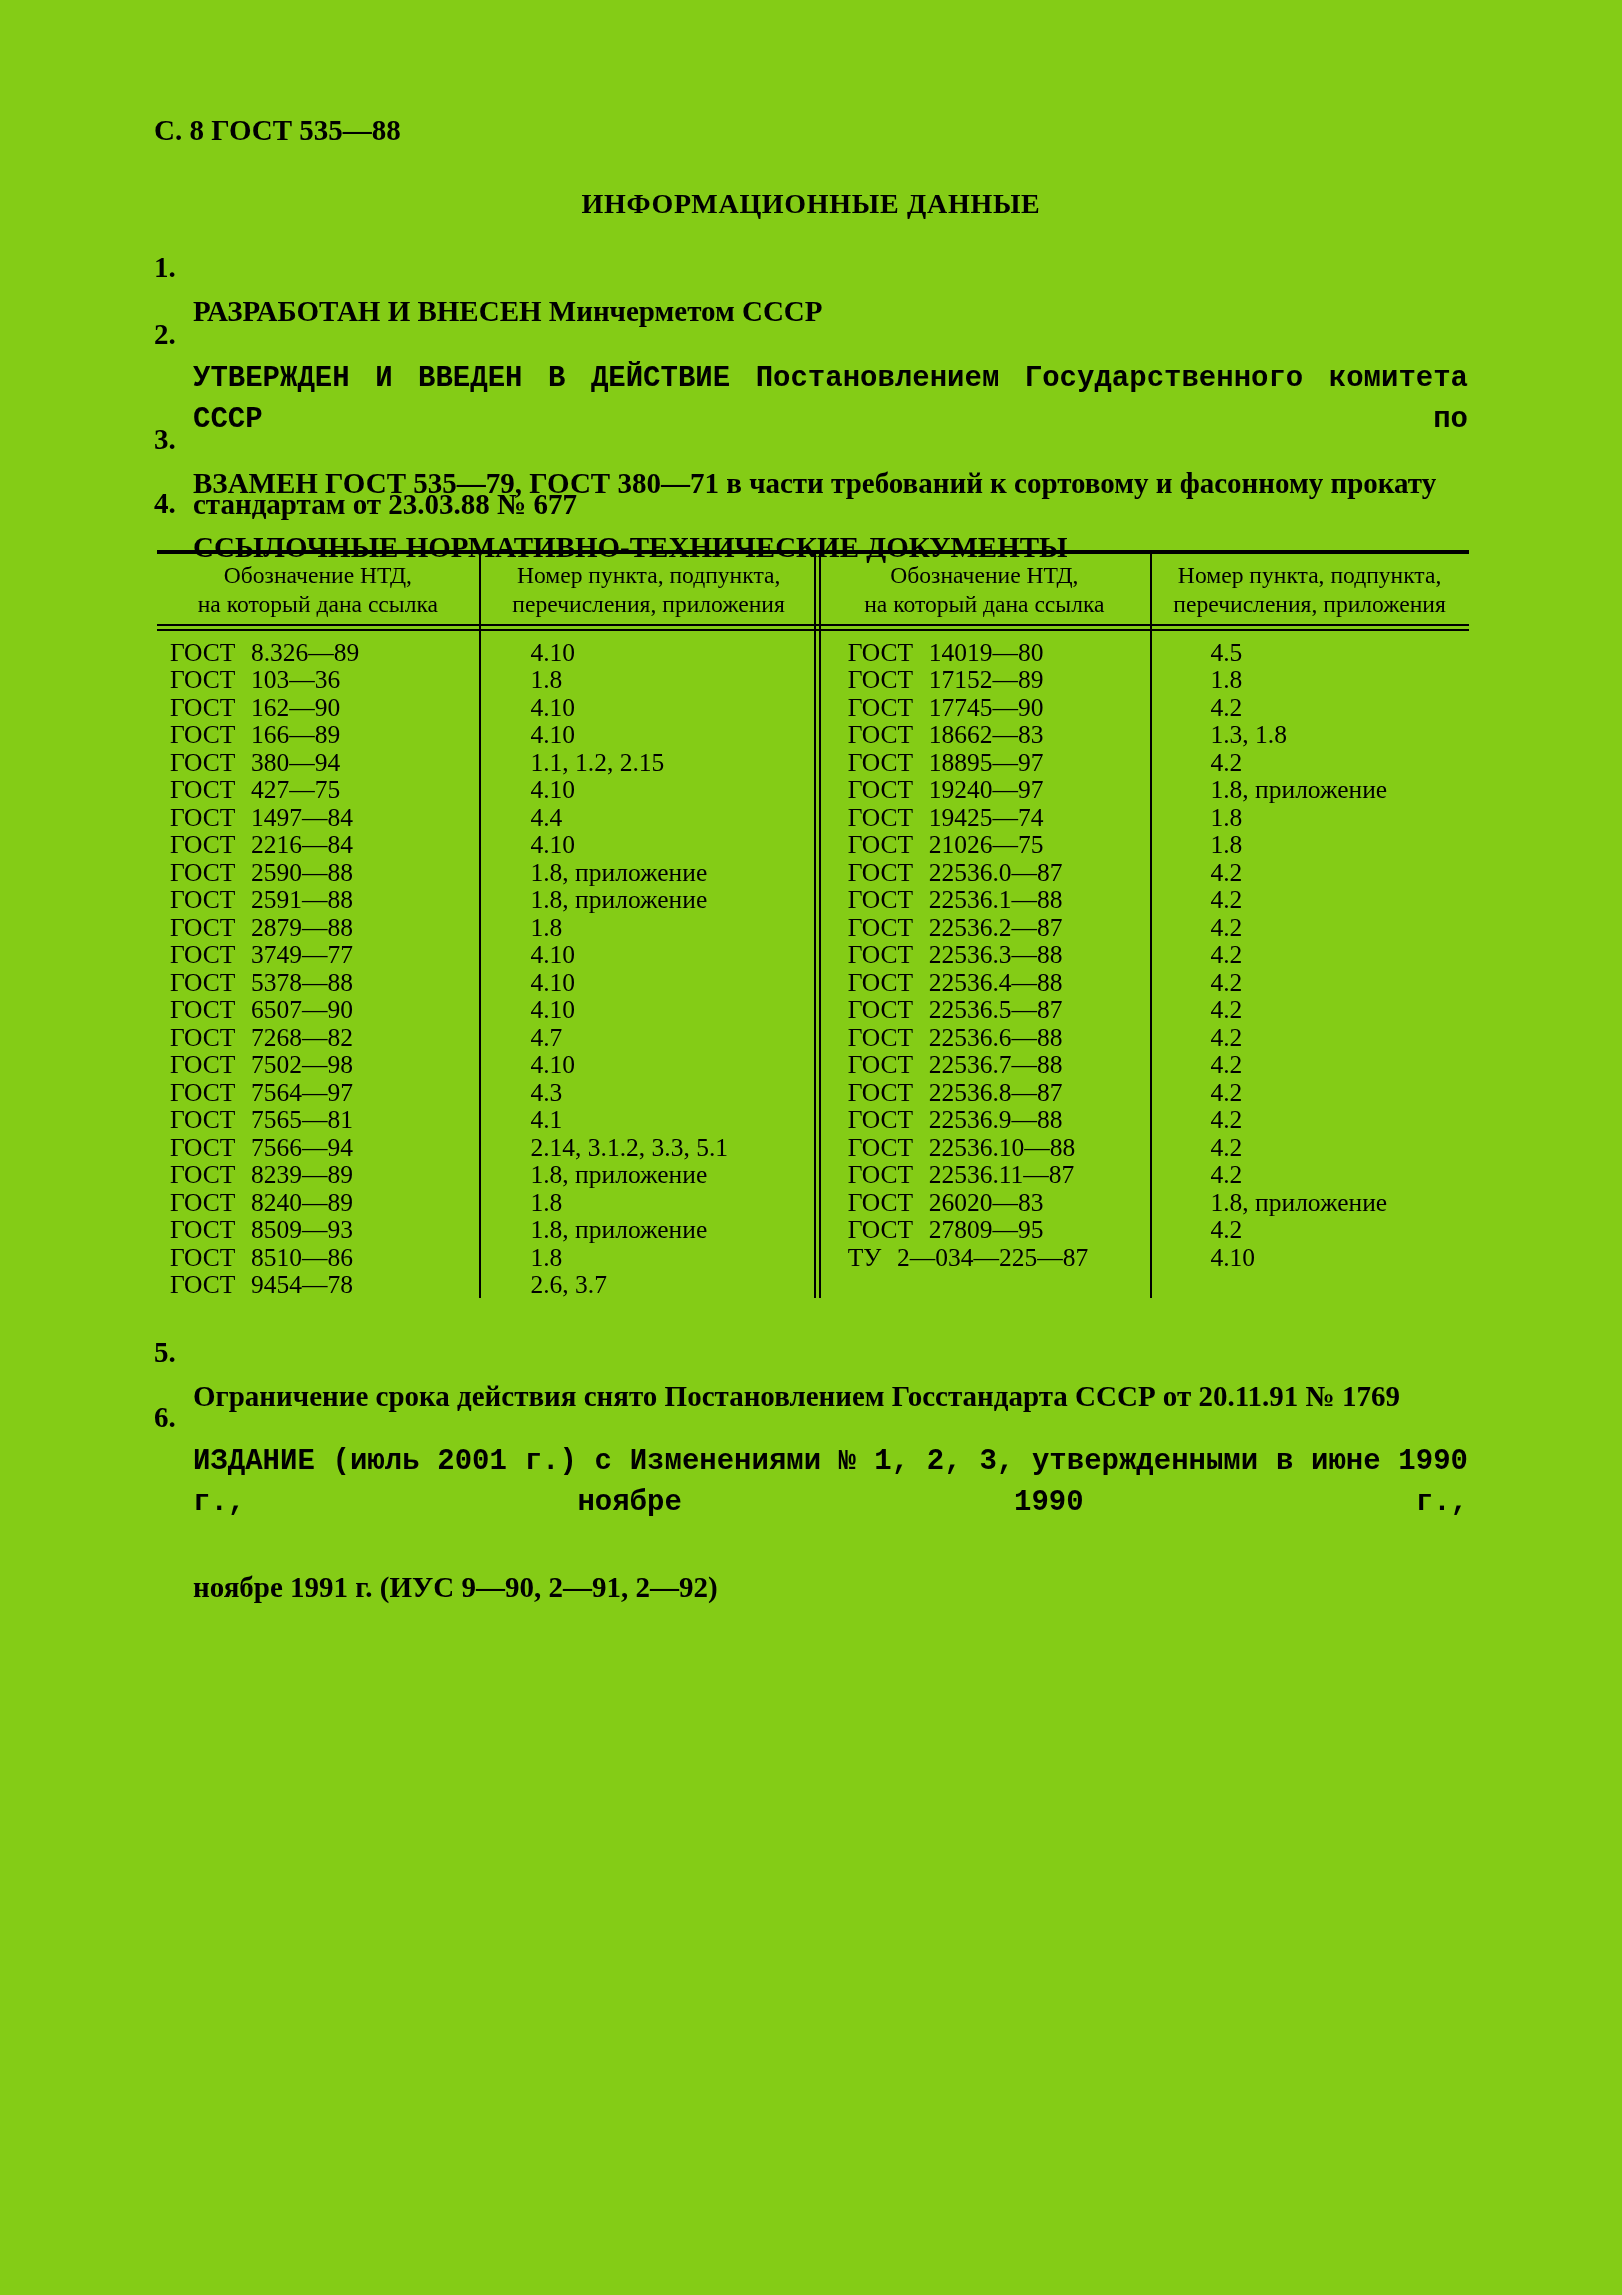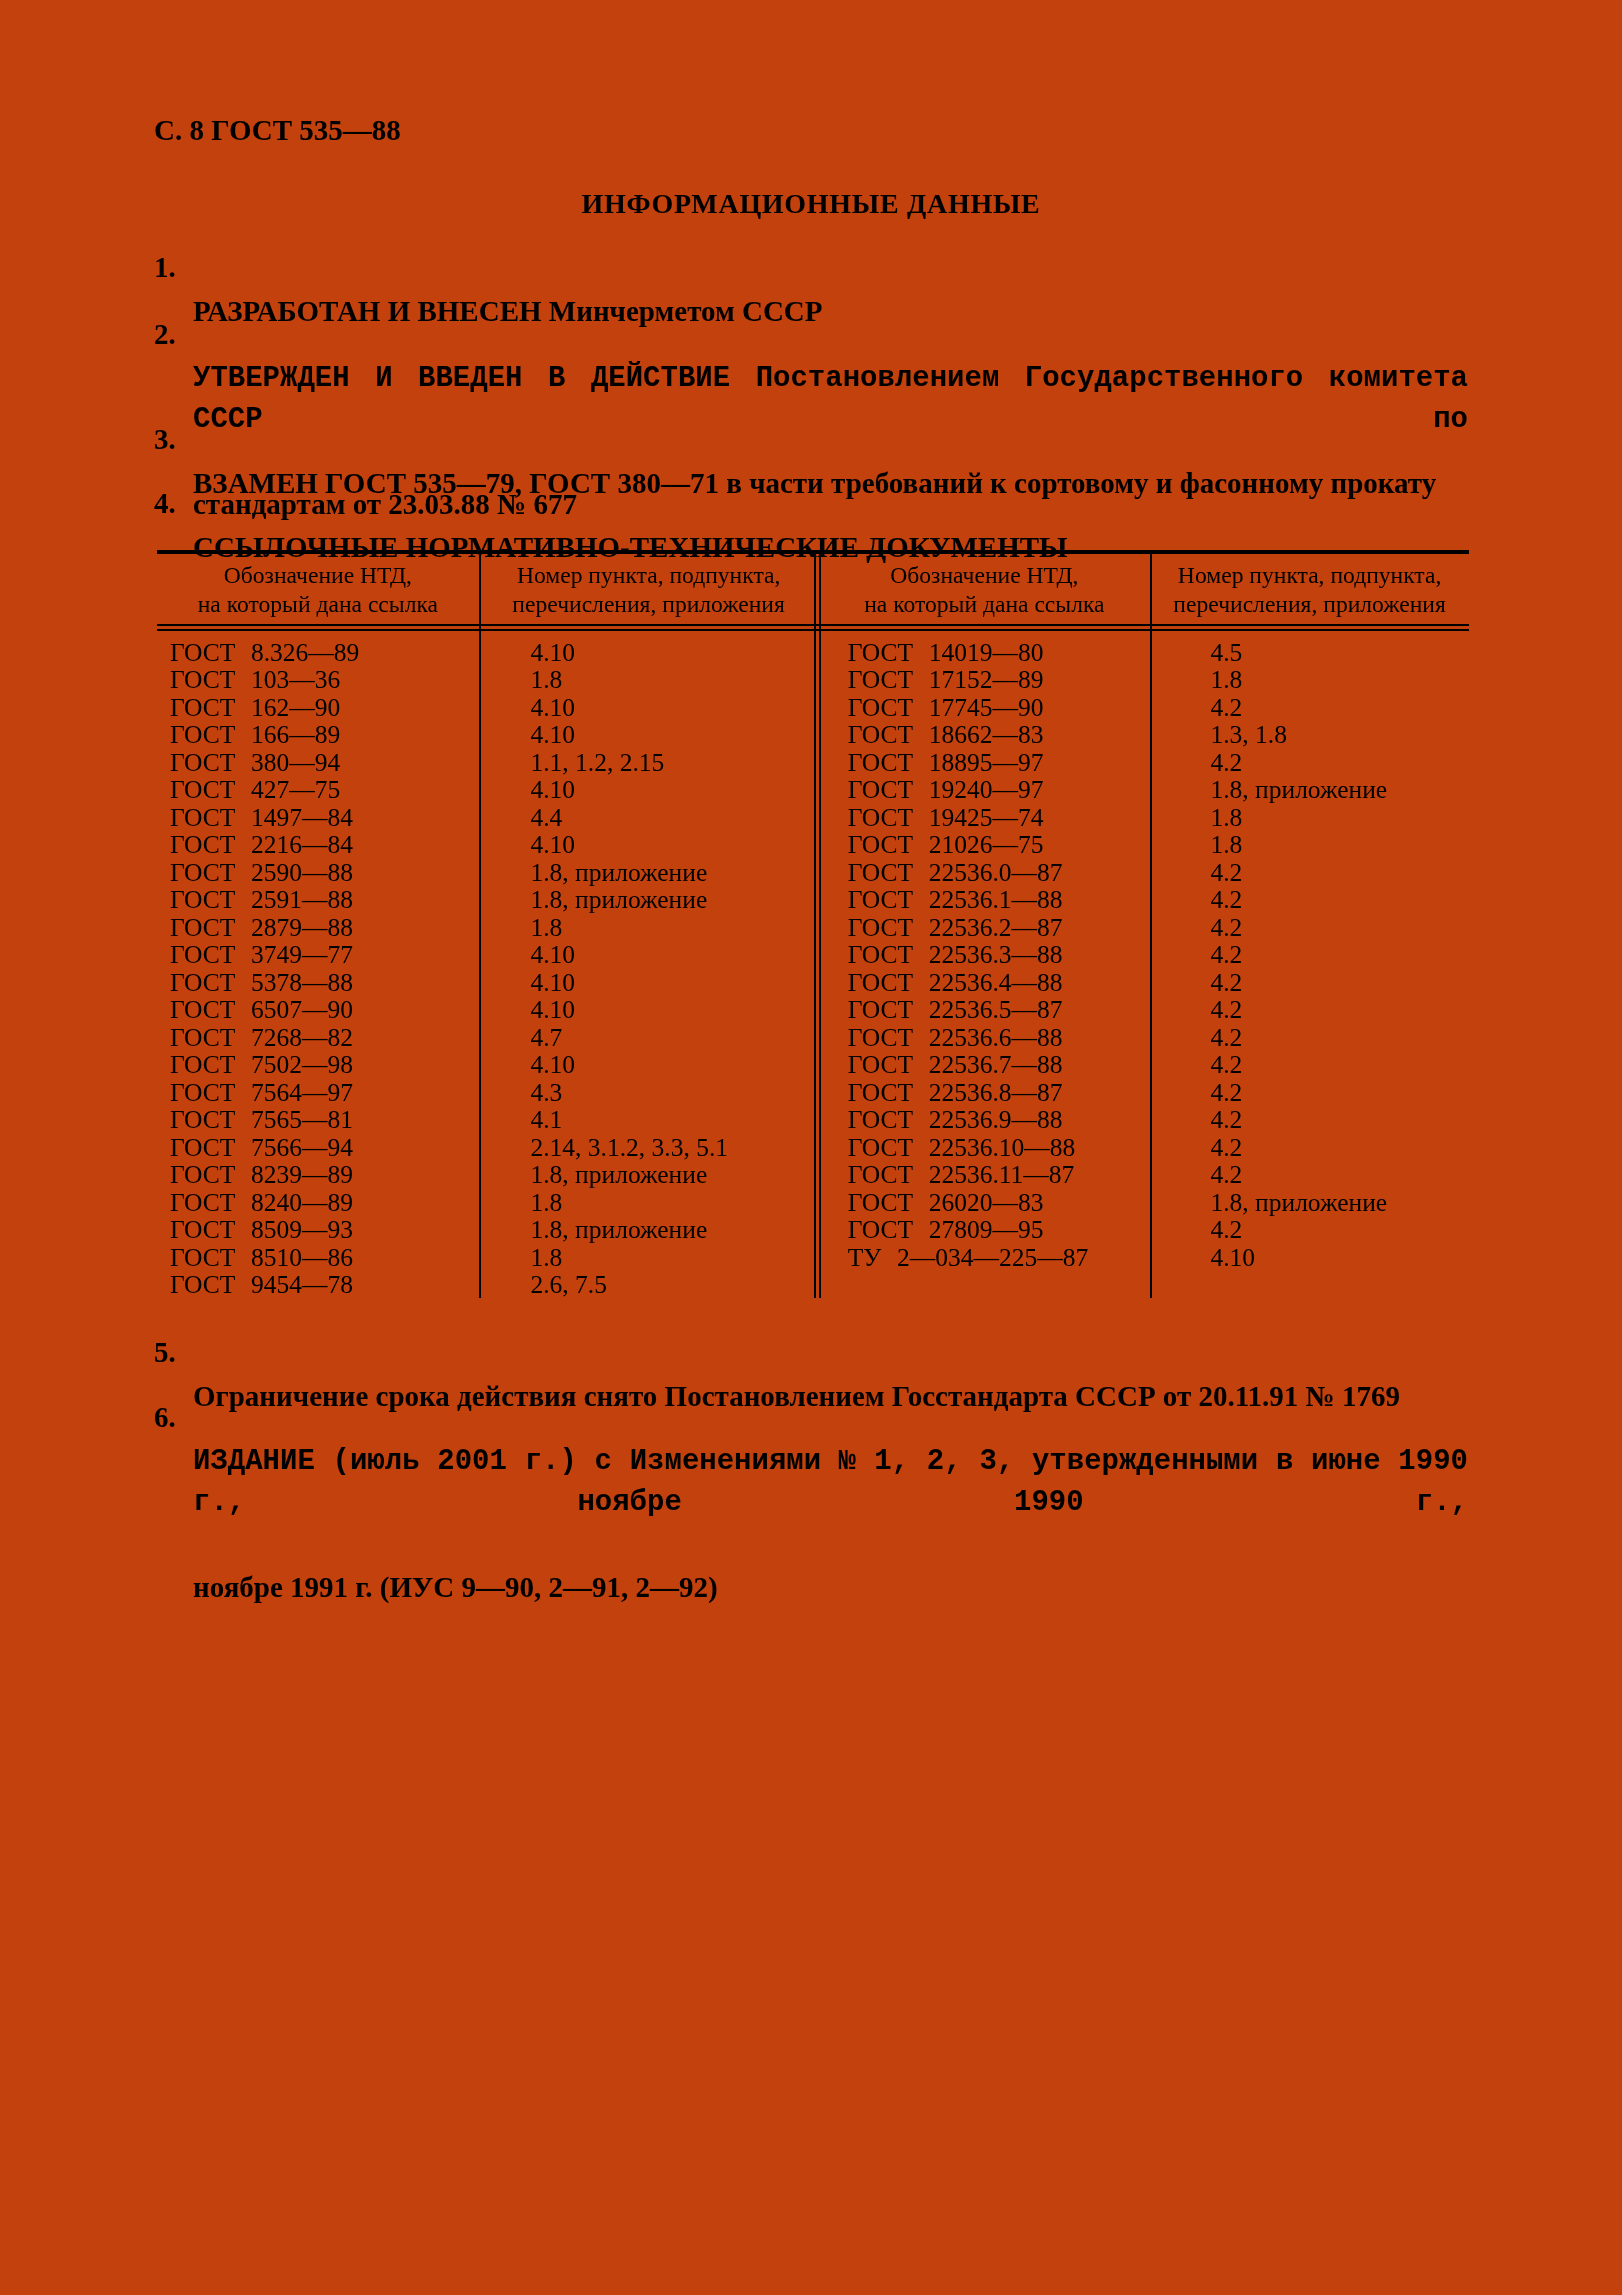--- a/index.html
+++ b/index.html
@@ -1,18 +1,18 @@
 <!DOCTYPE html>
 <html style="font-size:10.5px"><head>
 <meta charset="utf-8">
 <style>
   * { margin:0; padding:0; box-sizing:border-box; }
   html,body { background:#ffffff; }
   .page {
-    position:relative; width:1622px; height:2295px; background:#c2410c;
+    position:relative; width:1622px; height:2295px; background:#84cc16;
     font-family:"Liberation Serif","DejaVu Serif",serif; color:#000;
     overflow:hidden;
   }
   .page-header {
     position:absolute; left:154px; top:110px;
     font-size:29px; font-weight:bold; line-height:41px; white-space:nowrap;
   }
   .page-title {
     position:absolute; left:154px; top:183px; width:1314px;
     text-align:center; font-size:28px; font-weight:bold; line-height:41px;
@@ -212,21 +212,21 @@
           <div class="trow">
             <div class="tcell ref">ГОСТ 8509—93</div>
             <div class="tcell clause">1.8, приложение</div>
           </div>
           <div class="trow">
             <div class="tcell ref">ГОСТ 8510—86</div>
             <div class="tcell clause">1.8</div>
           </div>
           <div class="trow">
             <div class="tcell ref">ГОСТ 9454—78</div>
-            <div class="tcell clause">2.6, 7.5</div>
+            <div class="tcell clause">2.6, 3.7</div>
           </div>
         </div>
       <div class="thalf-right">
           <div class="trow">
             <div class="tcell ref">ГОСТ 14019—80</div>
             <div class="tcell clause">4.5</div>
           </div>
           <div class="trow">
             <div class="tcell ref">ГОСТ 17152—89</div>
             <div class="tcell clause">1.8</div>

